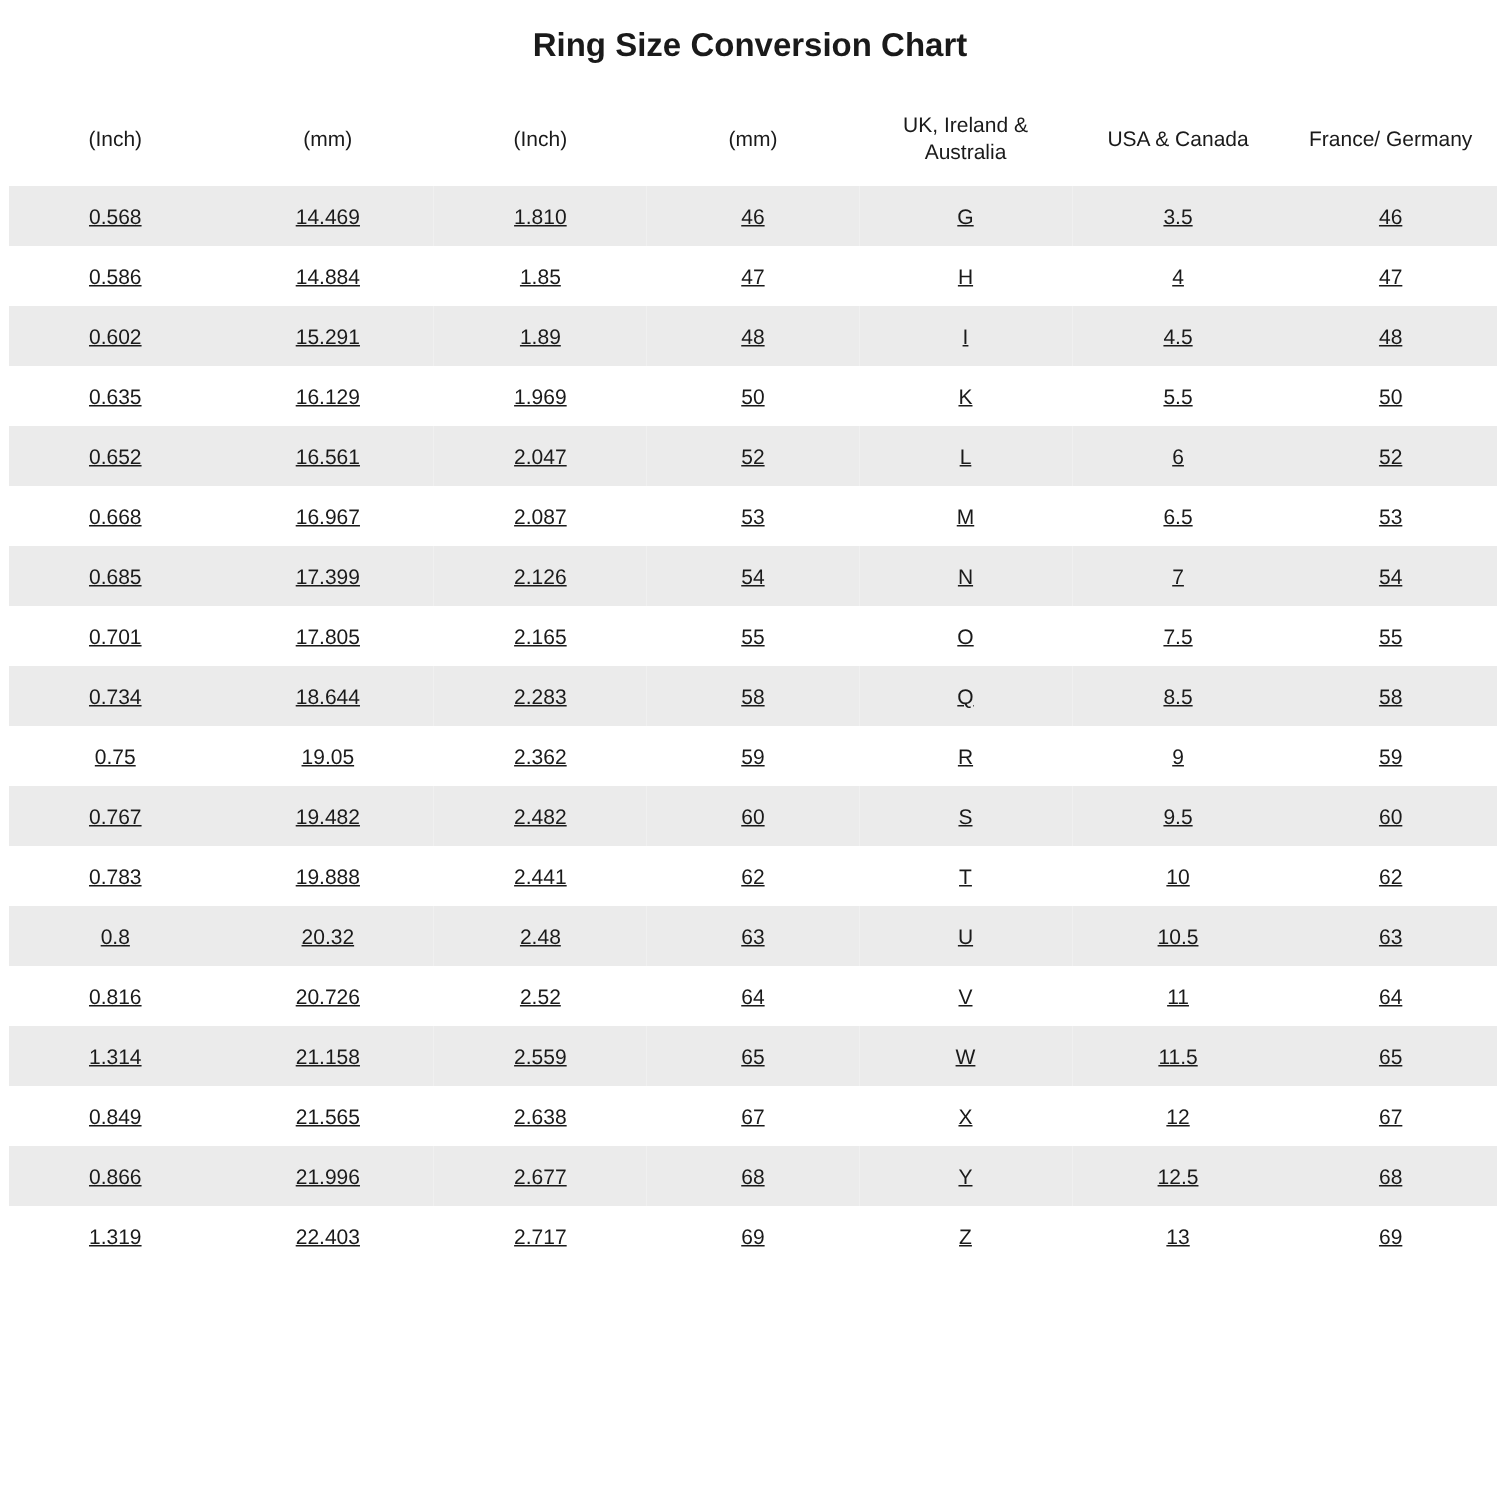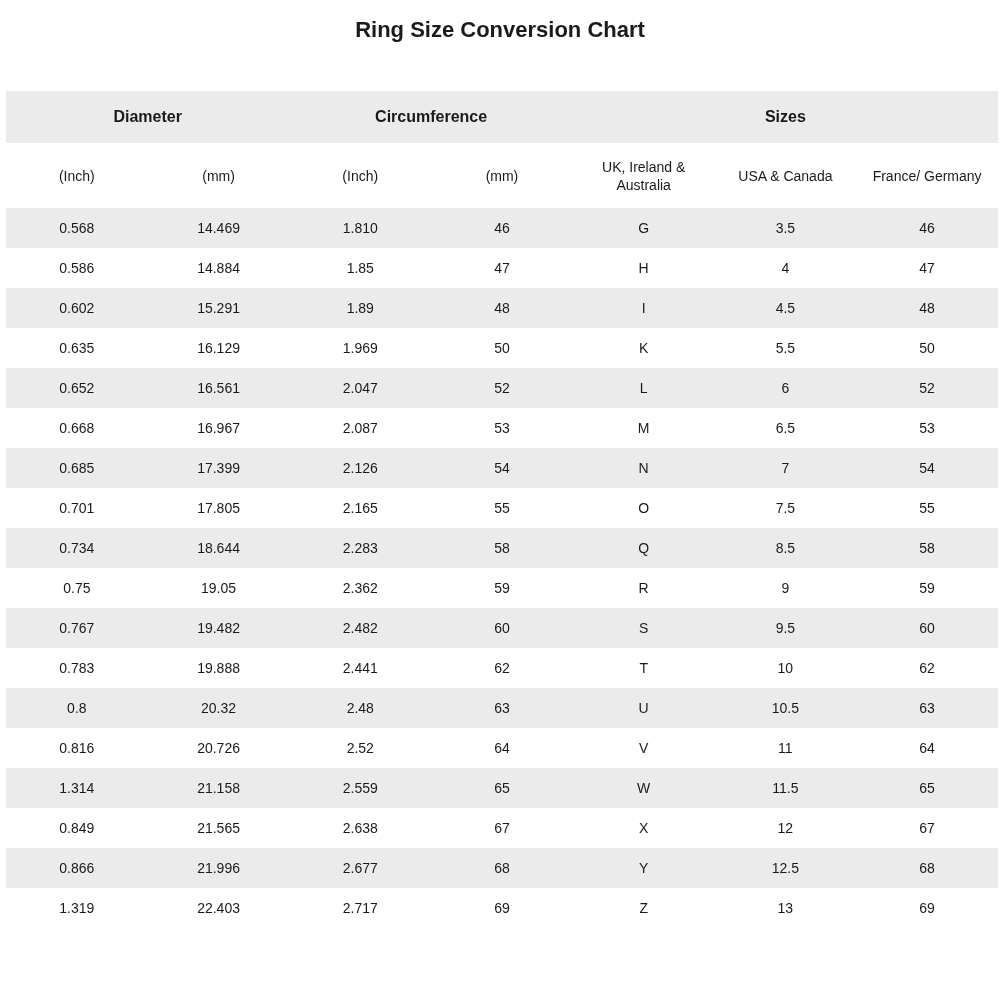--- a/index.html
+++ b/index.html
@@ -17,21 +17,21 @@
   }
   .page {
     width: 1000px;
     height: 1000px;
     background: var(--bg);
     overflow: hidden;
   }
   .page-title {
     margin: 0;
     padding-top: 17px;
-    height: 91px;
+    height: 59px;
     text-align: center;
     font-size: 22px;
     line-height: 26px;
     font-weight: bold;
     color: var(--text);
   }
   table.conversion-table {
     border-collapse: collapse;
     table-layout: fixed;
     width: 992px;
@@ -58,42 +58,38 @@
     background: var(--bg);
     height: 65px;
   }
   tr.subheader-row th {
     font-size: 14px;
     line-height: 18px;
   }
   tbody tr {
     height: 40px;
     background: var(--bg);
+    text-decoration: underline;
   }
   tbody tr:nth-child(odd) {
     background: var(--stripe);
   }
   tbody td {
     font-size: 14px;
   }
 </style>
 </head>
 <body>
 
 <div class="page">
 
   <h1 class="page-title">Ring Size Conversion Chart</h1>
 
   <table class="conversion-table">
     <thead>
-      <tr class="group-row">
-        <th colspan="2">Diameter</th>
-        <th colspan="2">Circumference</th>
-        <th colspan="3">Sizes</th>
-      </tr>
       <tr class="subheader-row">
         <th>(Inch)</th>
         <th>(mm)</th>
         <th>(Inch)</th>
         <th>(mm)</th>
         <th>UK, Ireland &amp; Australia</th>
         <th>USA &amp; Canada</th>
         <th>France/ Germany</th>
       </tr>
     </thead>

